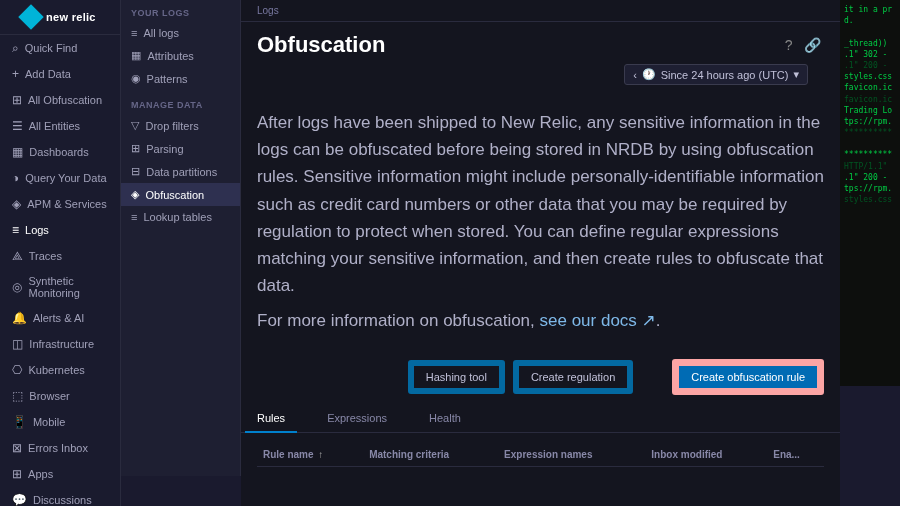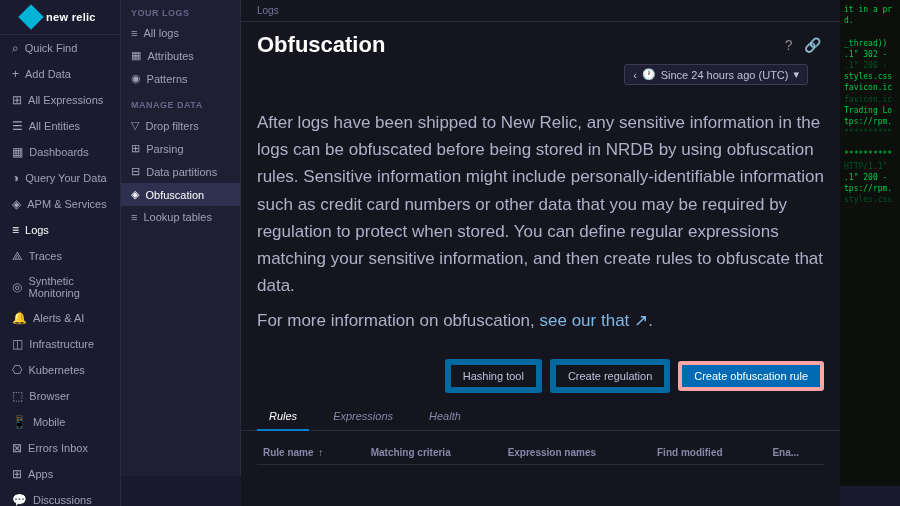--- a/index.html
+++ b/index.html
@@ -180,36 +180,36 @@
     }
     .btn {
       padding: 5px 12px;
       font-size: 11px;
       border-radius: 3px;
       cursor: pointer;
       font-weight: 500;
     }
     .btn-primary {
       background: #006bb4;
-      border: 4px solid #fca5a5;
+      border: 7px solid #fca5a5;
       color: #ffffff;
+      margin-left: 31px;
     }
     .btn-outline {
       background: transparent;
       border: 6px solid #0369a1;
       color: #c0c0d8;
     }
 
     .tabs-bar {
       display: flex;
       align-items: center;
       border-bottom: 1px solid #2a2b3e;
-      padding: 0 16px;
-      gap: 12px;
-      font-style: italic;
+      padding: 0 4px;
+      gap: 18px;
     }
     .tab {
       padding: 7px 12px;
       font-size: 11px;
       color: #8888a8;
       cursor: pointer;
       border-bottom: 2px solid transparent;
       margin-bottom: -1px;
     }
     .tab.active {
@@ -236,21 +236,21 @@
       border-bottom: 1px solid #2a2b3e;
       white-space: nowrap;
     }
     .sort-indicator { color: #aaa; margin-left: 2px; }
 
     
     .right-terminal {
       width: 60px;
       background: #0d0f0d;
       flex-shrink: 0;
-      height: 486px;
+      height: 386px;
       overflow: hidden;
       font-family: monospace;
       font-size: 8px;
       color: #00cc44;
       padding: 4px;
       line-height: 1.4;
     }
     .terminal-line { white-space: nowrap; overflow: hidden; color: #00cc44; }
     .terminal-line.dim { color: #005522; }
   </style>
@@ -266,21 +266,21 @@
   <div class="sidebar-item">
     <span class="sidebar-icon">⌕</span>
     <span class="sidebar-label">Quick Find</span>
   </div>
   <div class="sidebar-item">
     <span class="sidebar-icon">+</span>
     <span class="sidebar-label">Add Data</span>
   </div>
   <div class="sidebar-item">
     <span class="sidebar-icon">⊞</span>
-    <span class="sidebar-label">All Expressions</span>
+    <span class="sidebar-label">All Obfuscation</span>
   </div>
   <div class="sidebar-item">
     <span class="sidebar-icon">☰</span>
     <span class="sidebar-label">All Entities</span>
   </div>
   <div class="sidebar-item">
     <span class="sidebar-icon">▦</span>
     <span class="sidebar-label">Dashboards</span>
   </div>
   <div class="sidebar-item">
@@ -397,21 +397,21 @@
       <span>‹</span>
       <span>🕐</span>
       <span>Since 24 hours ago (UTC)</span>
       <span>▾</span>
     </div>
   </div>
 
   <div class="info-text">
     <p>After logs have been shipped to New Relic, any sensitive information in the logs can be obfuscated before being stored in NRDB by using obfuscation rules. Sensitive information might include personally-identifiable information such as credit card numbers or other data that you may be required by regulation to protect when stored. You can define regular expressions matching your sensitive information, and then create rules to obfuscate that data.</p>
     <p>
-      For more information on obfuscation, <a class="doc-link" href="#"><span>see our that</span> ↗</a><span>.</span>
+      For more information on obfuscation, <a class="doc-link" href="#"><span>see our docs</span> ↗</a><span>.</span>
     </p>
   </div>
 
   <div class="action-bar">
     <button class="btn btn-outline">Hashing tool</button>
     <button class="btn btn-outline">Create regulation</button>
     <button class="btn btn-primary">Create obfuscation rule</button>
   </div>
 
   <div class="tabs-bar">
@@ -428,21 +428,21 @@
             <span>Rule name</span>
             <span class="sort-indicator">↑</span>
           </th>
           <th>
             <span>Matching criteria</span>
           </th>
           <th>
             <span>Expression names</span>
           </th>
           <th>
-            <span>Find modified</span>
+            <span>Inbox modified</span>
           </th>
           <th>
             <span>Ena...</span>
           </th>
         </tr>
       </thead>
       <tbody id="rules-tbody">
       </tbody>
     </table>
   </div>

